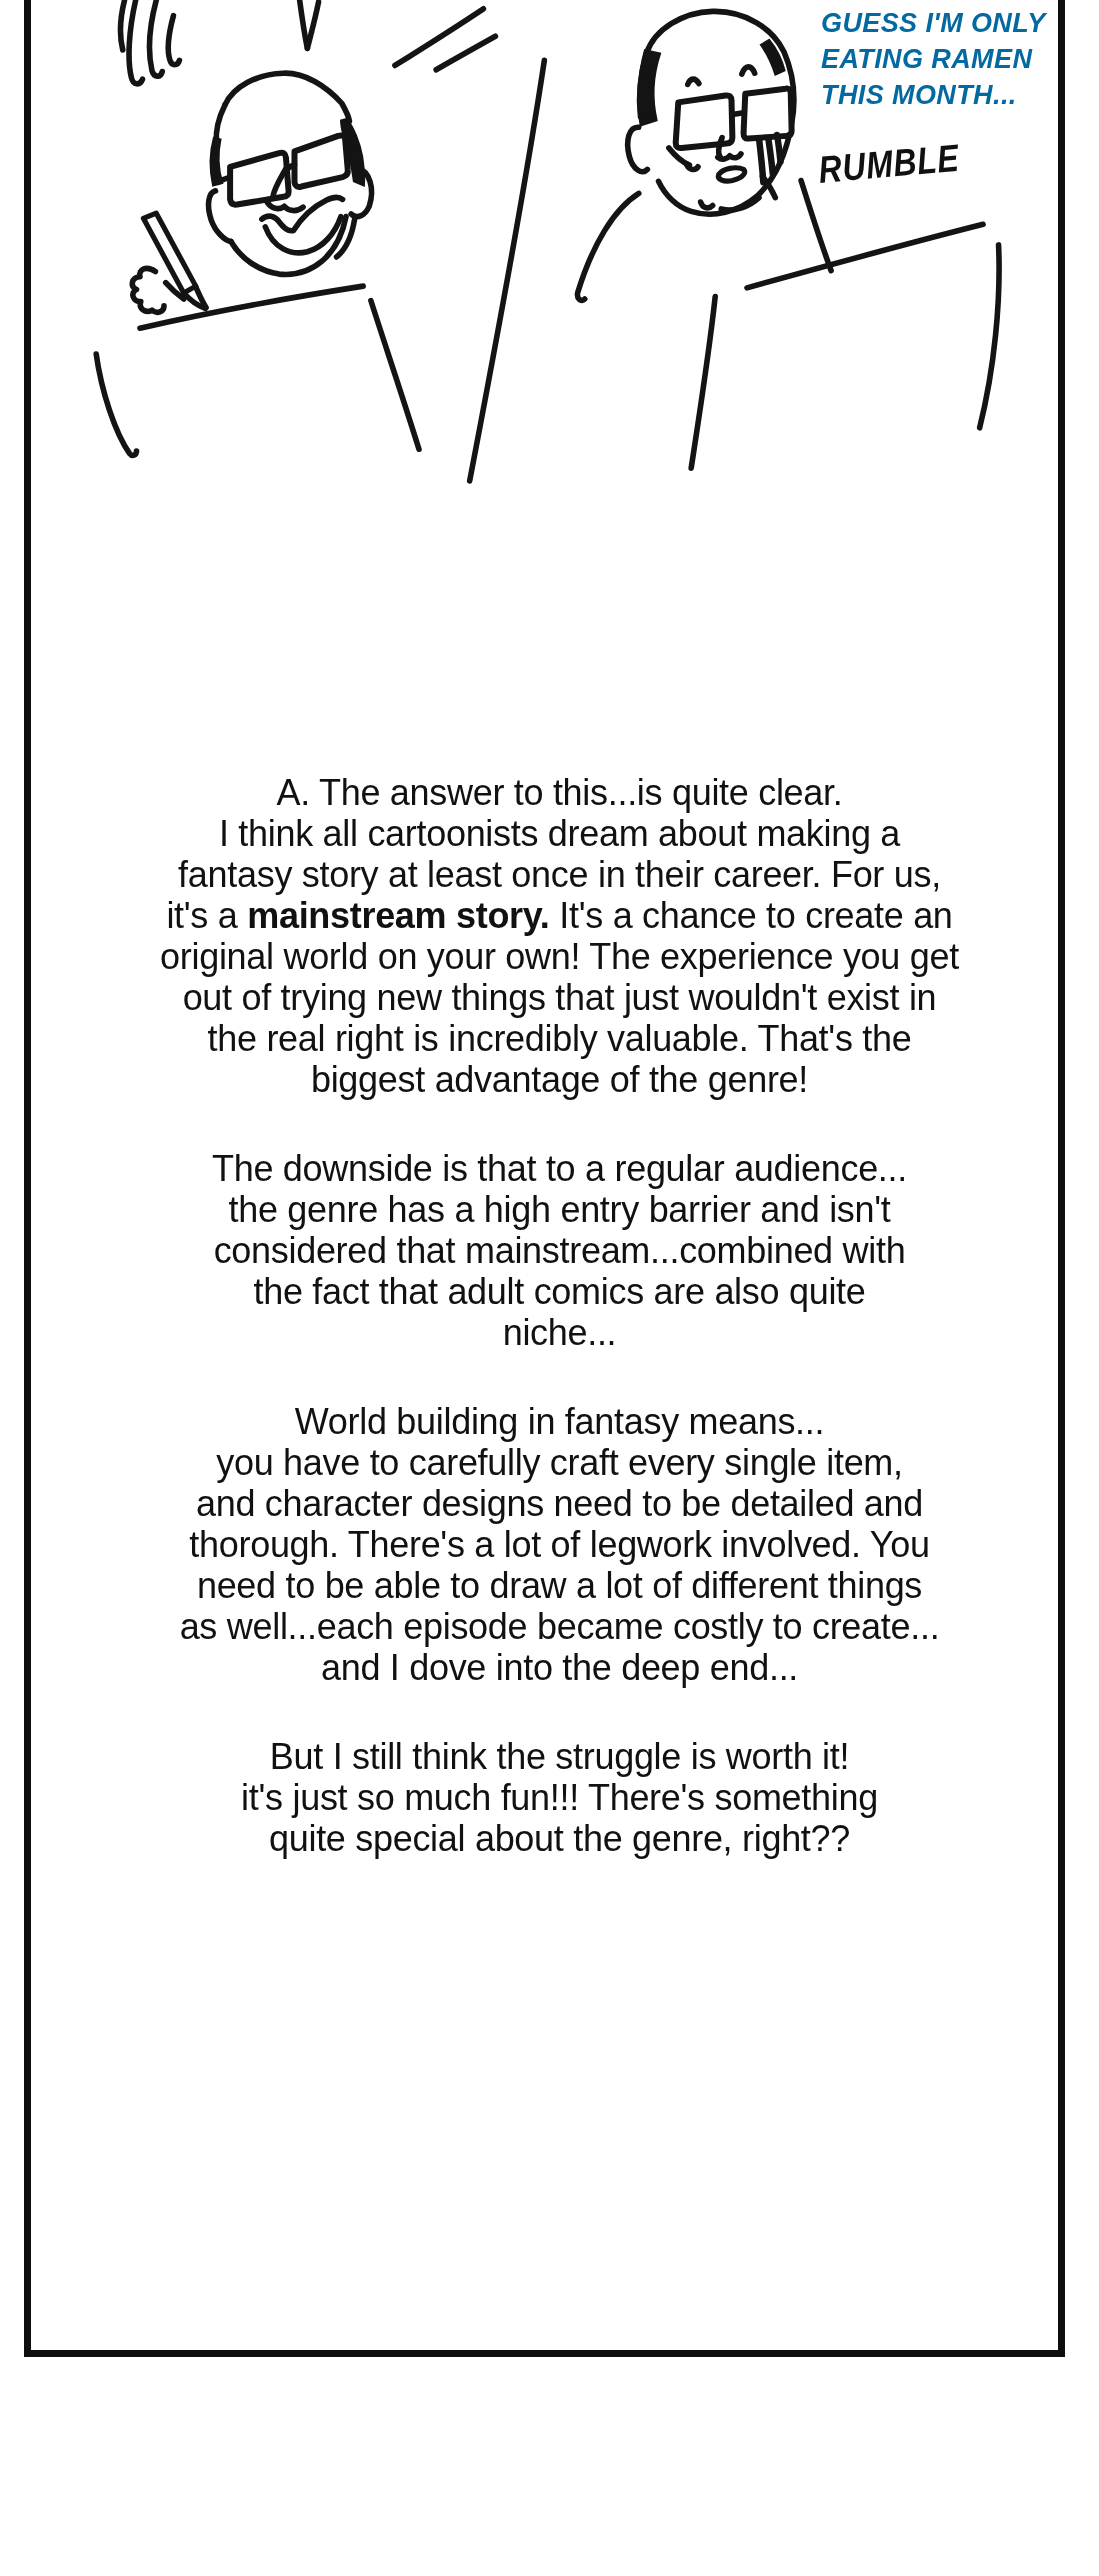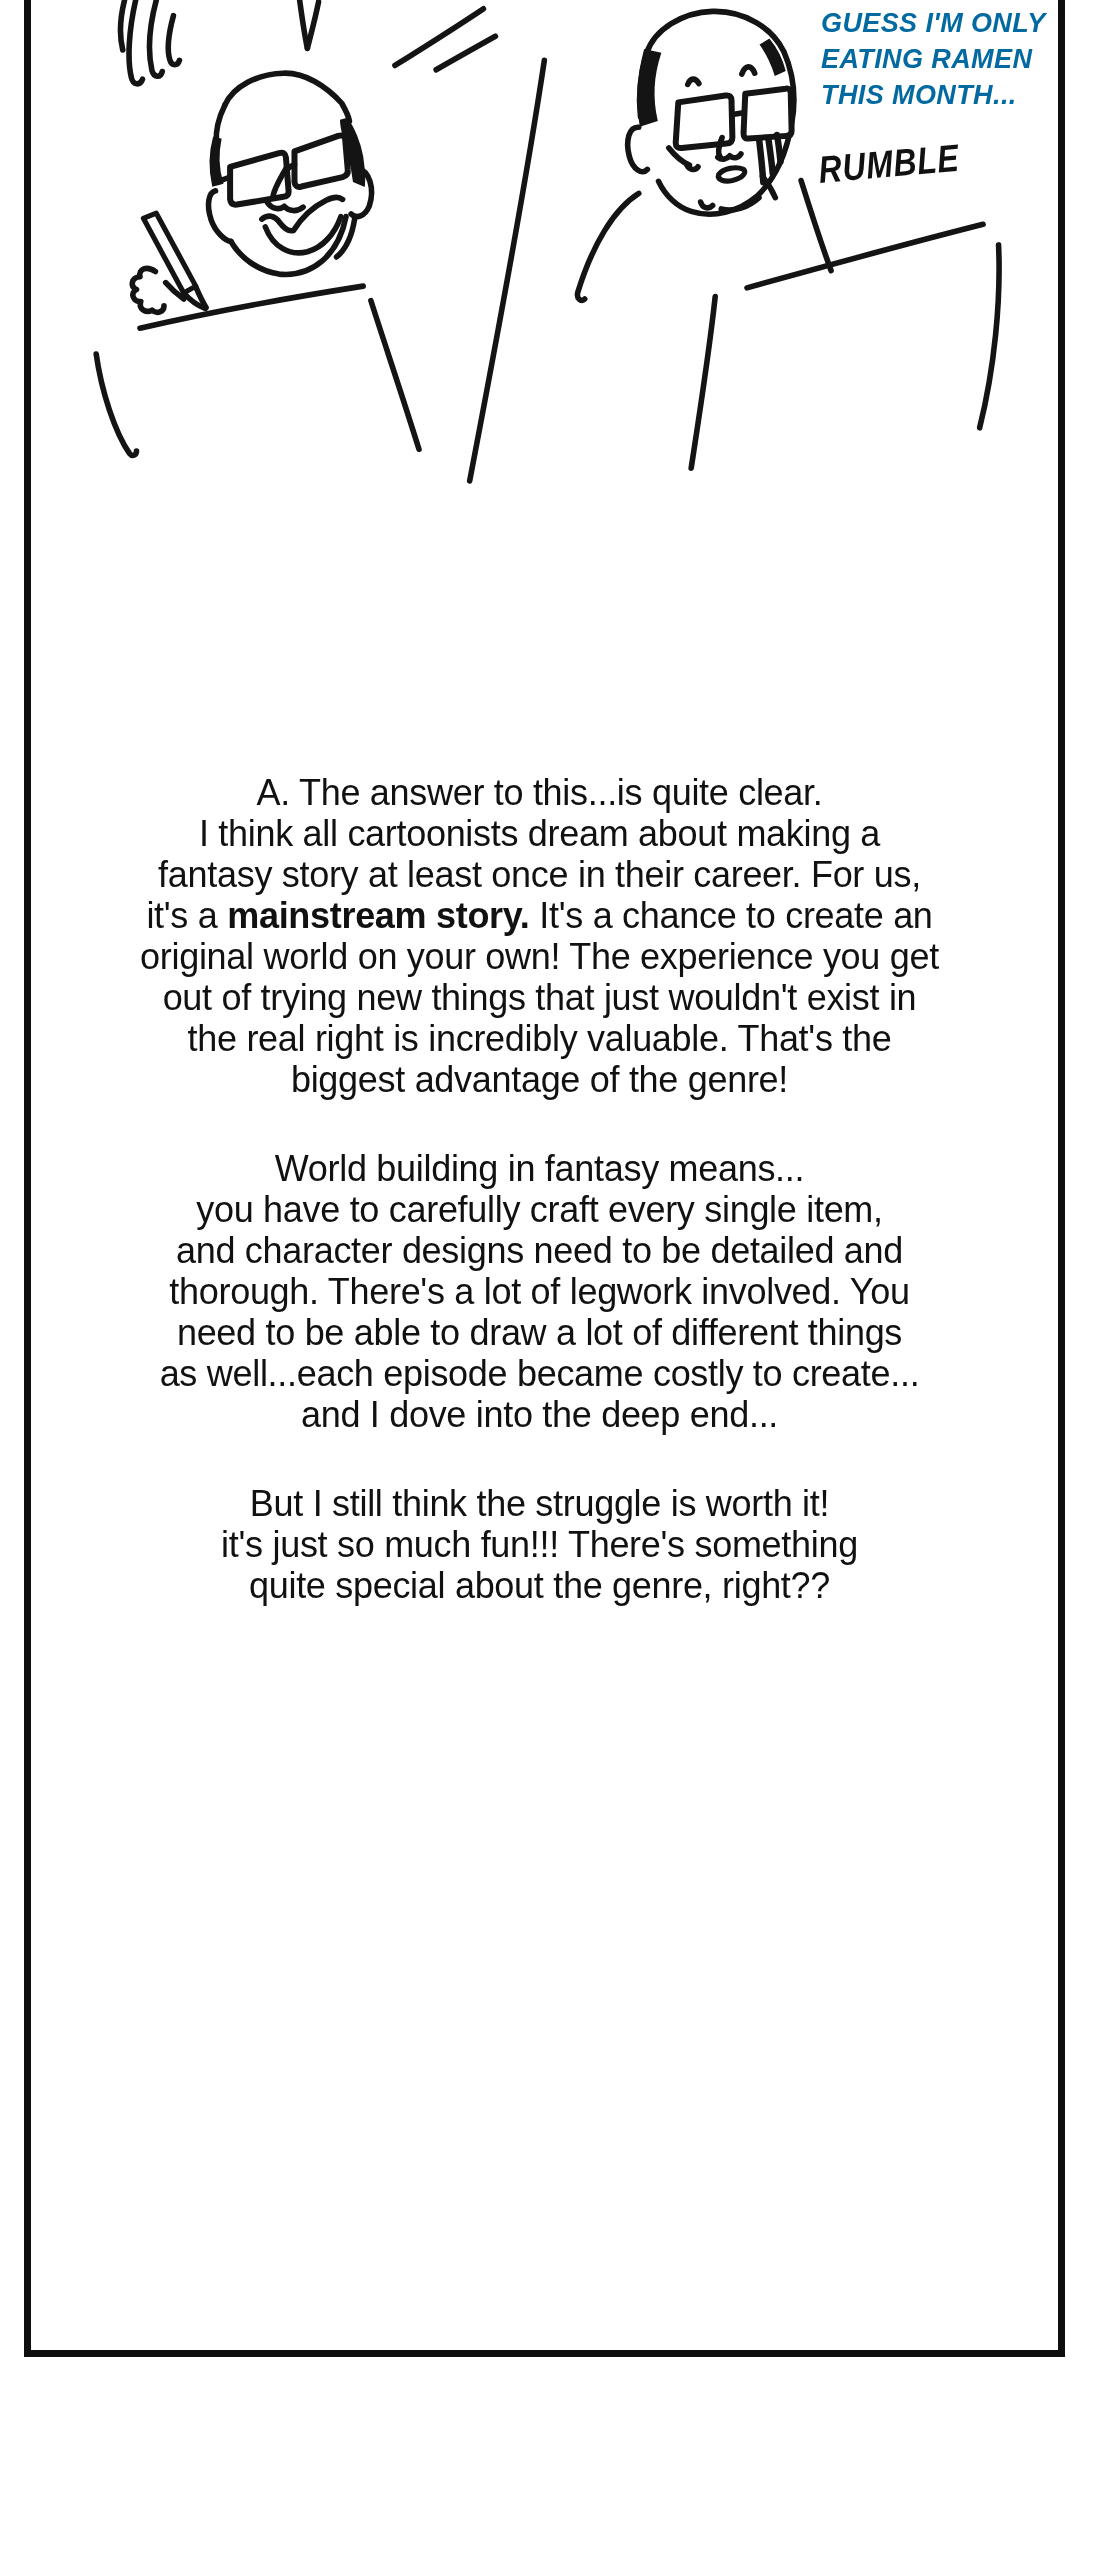--- a/index.html
+++ b/index.html
@@ -24,21 +24,21 @@
     text-align:left;color:#0369a1;white-space:pre-line;letter-spacing:0.4px;
   }
   .sfx{
     position:absolute;left:817px;top:151px;
     font:italic 700 38px/38px "Liberation Sans",sans-serif;
     color:#111;letter-spacing:0.9px;
     transform:rotate(-5deg) scaleX(.84);transform-origin:left top;
     white-space:nowrap;
   }
   .answer{
-    position:absolute;left:100px;top:772px;width:879px;
+    position:absolute;left:120px;top:772px;width:879px;
     font:400 36px/41px "Liberation Sans",sans-serif;
     letter-spacing:-0.3px;color:#111;text-align:center;
   }
   .answer p{margin:0 0 48px 0;white-space:pre-line;}
   .answer p:last-child{margin-bottom:8px;}
   .answer b{font-weight:700;}
 </style>
 </head>
 <body>
 
@@ -130,20 +130,25 @@
 
 <div class="answer">
   <p><span>A. The answer to this...is quite clear.
 I think all cartoonists dream about making a
 fantasy story at least once in their career. For us,
 it's a </span><b>mainstream story.</b><span> It's a chance to create an
 original world on your own! The experience you get
 out of trying new things that just wouldn't exist in
 the real right is incredibly valuable. That's the
 biggest advantage of the genre!</span></p>
+  <p>The downside is that to a regular audience...
+the genre has a high entry barrier and isn't
+considered that mainstream...combined with
+the fact that adult comics are also quite
+niche...</p>
   <p>World building in fantasy means...
 you have to carefully craft every single item,
 and character designs need to be detailed and
 thorough. There's a lot of legwork involved. You
 need to be able to draw a lot of different things
 as well...each episode became costly to create...
 and I dove into the deep end...</p>
   <p>But I still think the struggle is worth it!
 it's just so much fun!!! There's something
 quite special about the genre, right??</p>

